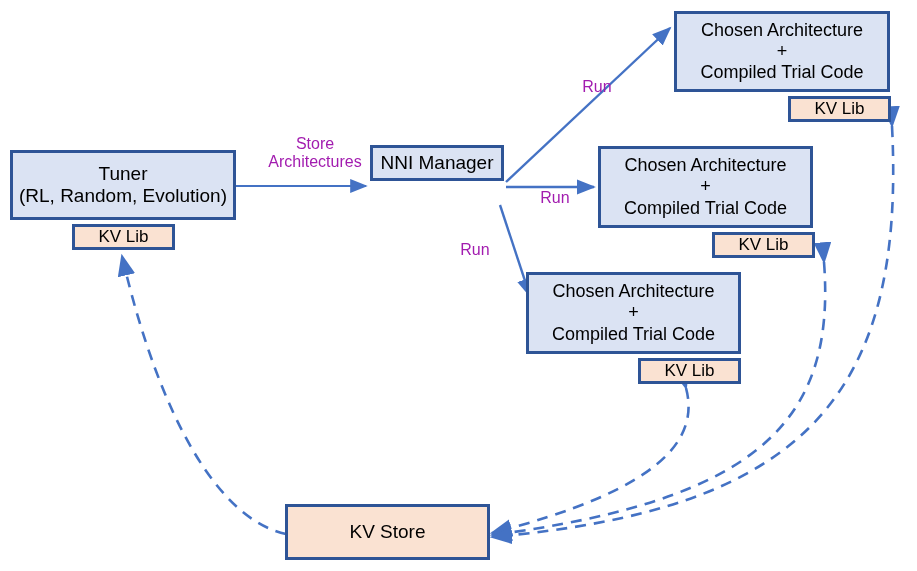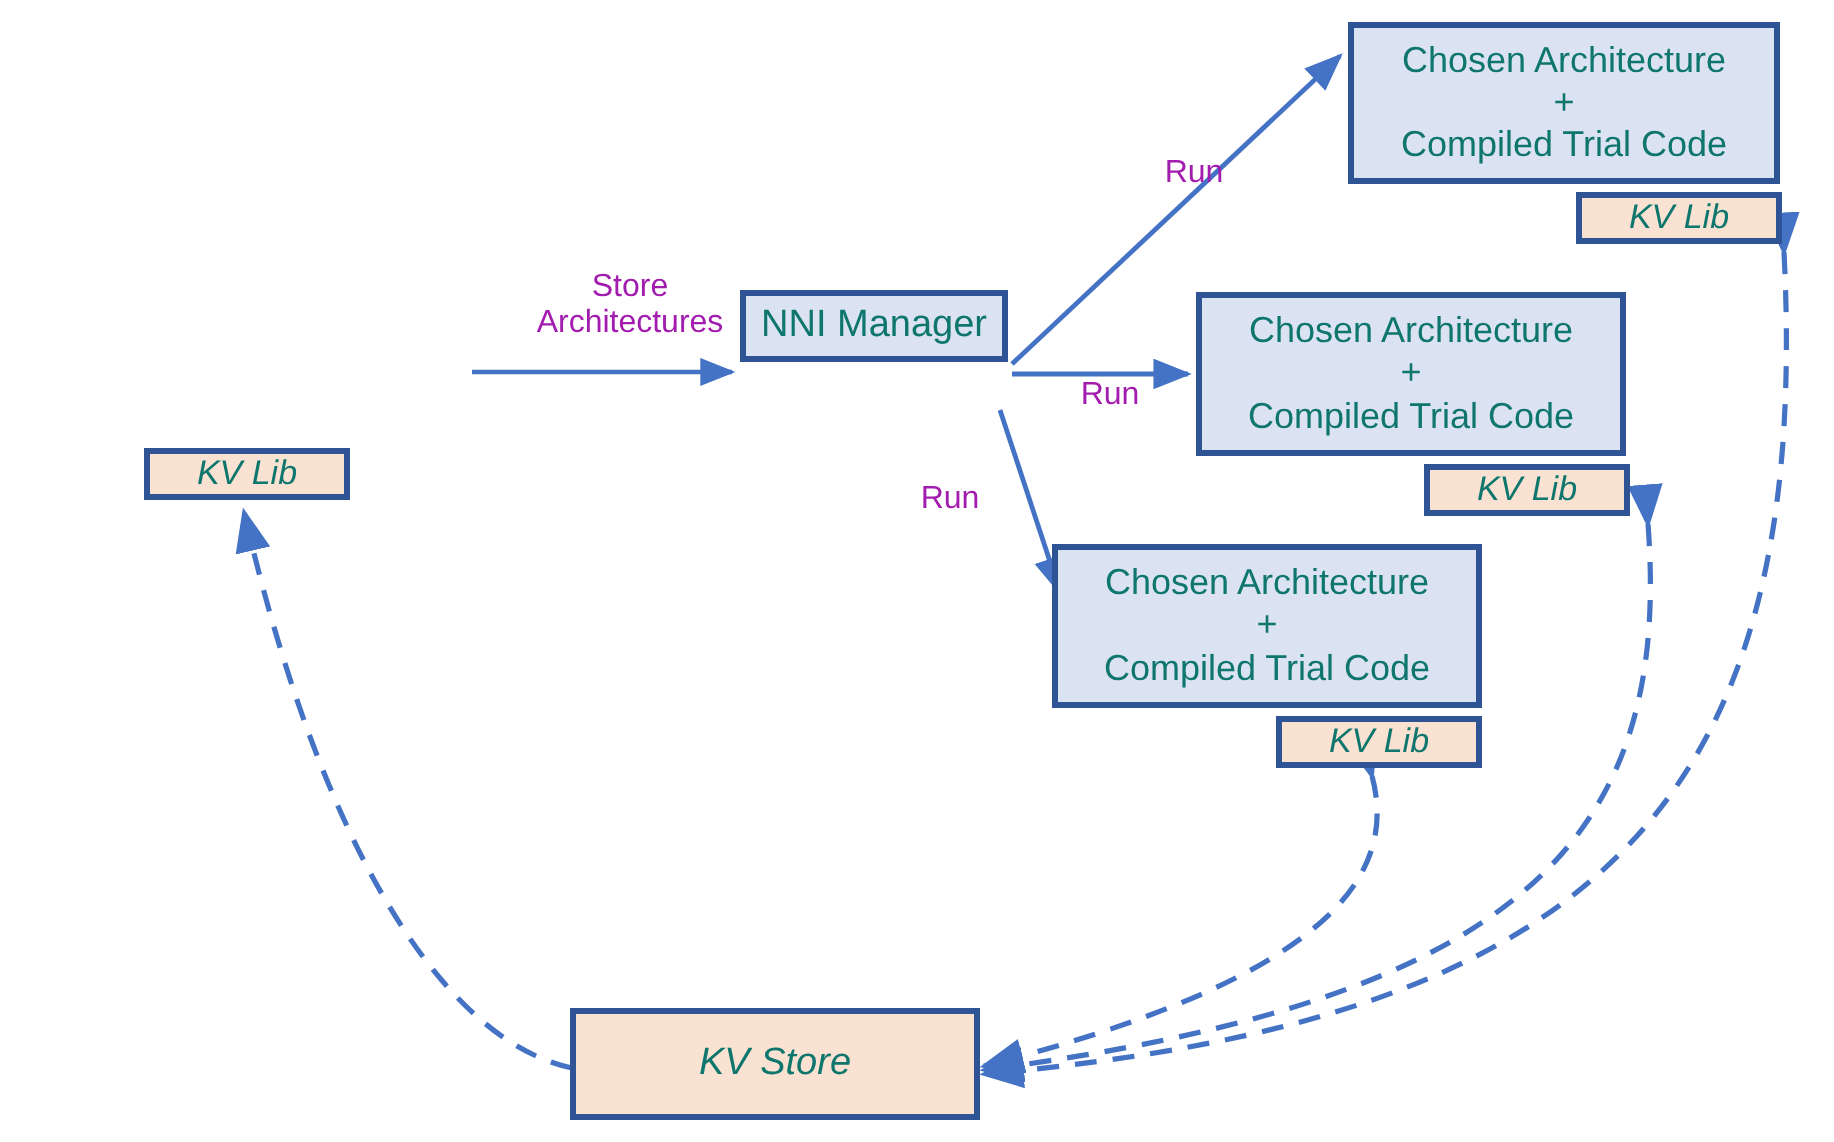--- a/index.html
+++ b/index.html
@@ -25,25 +25,25 @@
   }
   .node {
     position: absolute;
     box-sizing: border-box;
     border: 3px solid #2e5496;
     display: flex;
     flex-direction: column;
     align-items: center;
     justify-content: center;
     text-align: center;
-    color: #0f766e;
+    color: #000000;
     line-height: 1.18;
   }
   .node-blue { background: #dbe3f3; }
-  .node-peach { background: #fae2d2; font-style: italic; }
+  .node-peach { background: #fae2d2; }
   .node .line { display: block; white-space: nowrap; }
   .t-tuner { font-size: 19px; }
   .t-nni { font-size: 19px; }
   .t-arch { font-size: 18px; }
   .t-kvlib { font-size: 17px; }
   .t-kvstore { font-size: 19px; }
   .edge-label {
     position: absolute;
     font-size: 16px;
     color: #a21caf;
@@ -77,20 +77,24 @@
 
     <path d="M 286 534 C 220 520 160 420 122 256" fill="none" stroke="#4472c4" stroke-width="2.6" stroke-dasharray="11 8" marker-start="url(#ahd)" marker-end="url(#ahd)"></path>
 
     <path d="M 686 388 C 700 440 660 490 492 533" fill="none" stroke="#4472c4" stroke-width="2.6" stroke-dasharray="11 8" marker-start="url(#ahd)" marker-end="url(#ahd)"></path>
 
     <path d="M 824 262 C 836 420 760 500 492 535" fill="none" stroke="#4472c4" stroke-width="2.6" stroke-dasharray="11 8" marker-start="url(#ahd)" marker-end="url(#ahd)"></path>
 
     <path d="M 892 126 C 906 400 800 510 492 537" fill="none" stroke="#4472c4" stroke-width="2.6" stroke-dasharray="11 8" marker-start="url(#ahd)" marker-end="url(#ahd)"></path>
   </svg>
 
+  <div class="node node-blue t-tuner" style="left:10px; top:150px; width:226px; height:70px;">
+    <span class="line">Tuner</span>
+    <span class="line">(RL, Random, Evolution)</span>
+  </div>
 
   <div class="node node-peach t-kvlib" style="left:72px; top:224px; width:103px; height:26px;">
     <span class="line">KV Lib</span>
   </div>
 
   <div class="node node-blue t-nni" style="left:370px; top:145px; width:134px; height:36px;">
     <span class="line">NNI Manager</span>
   </div>
 
   <div class="node node-blue t-arch" style="left:674px; top:11px; width:216px; height:81px;">

